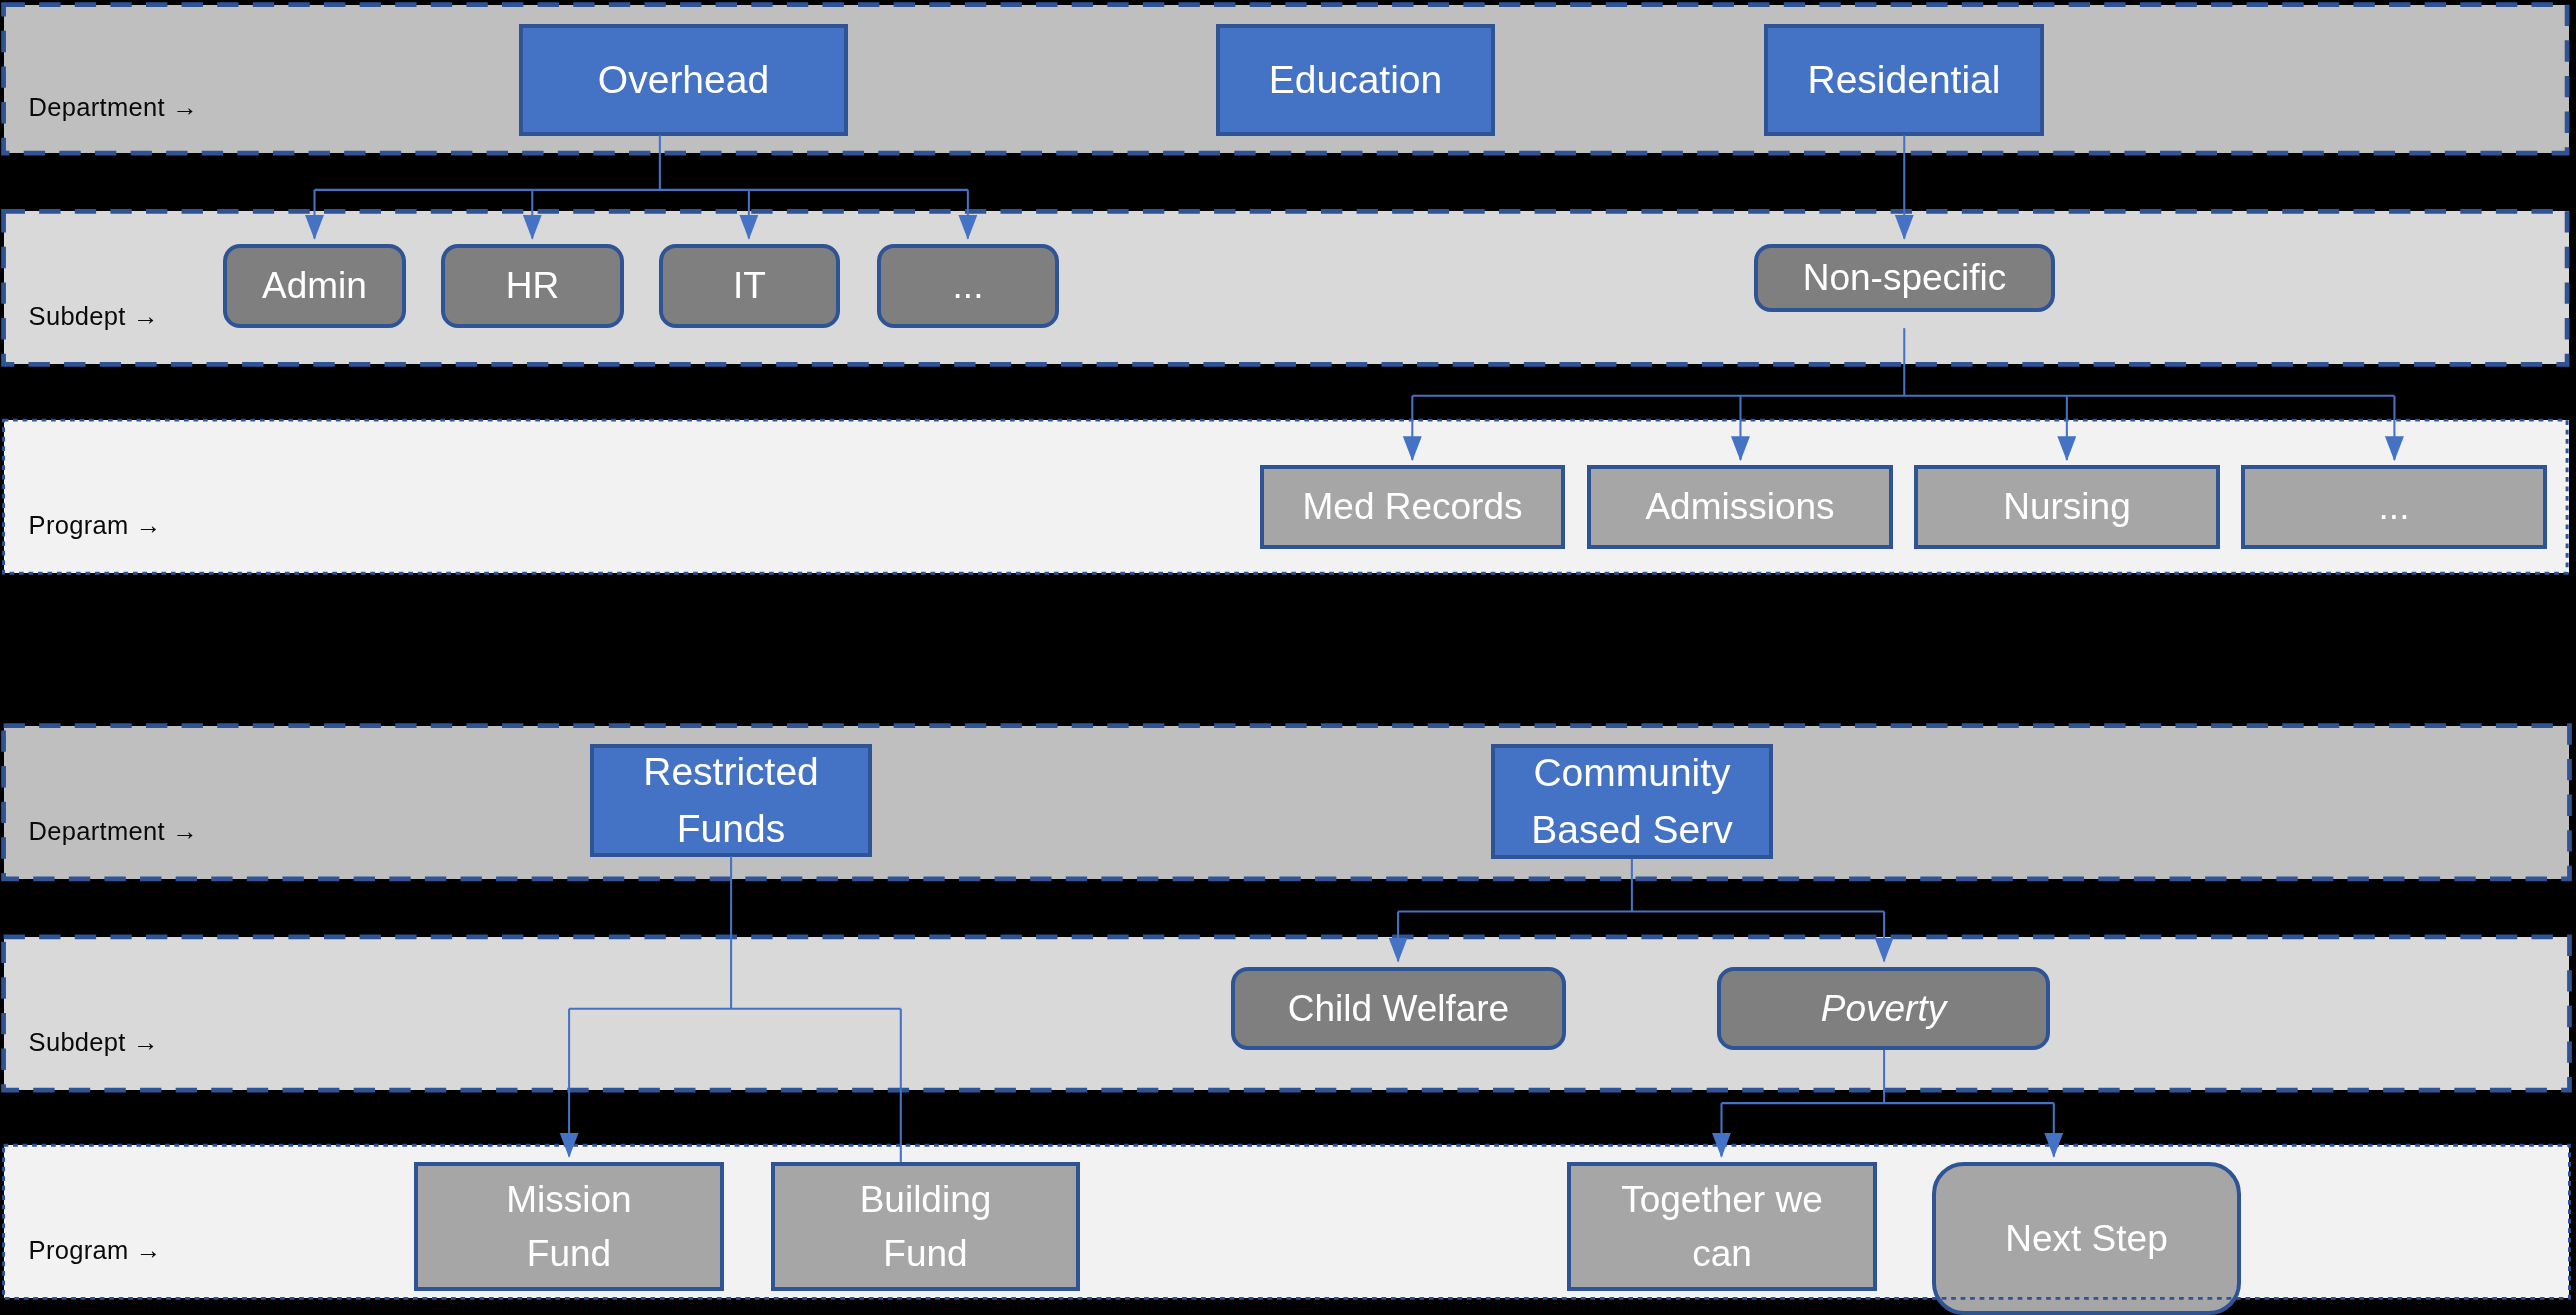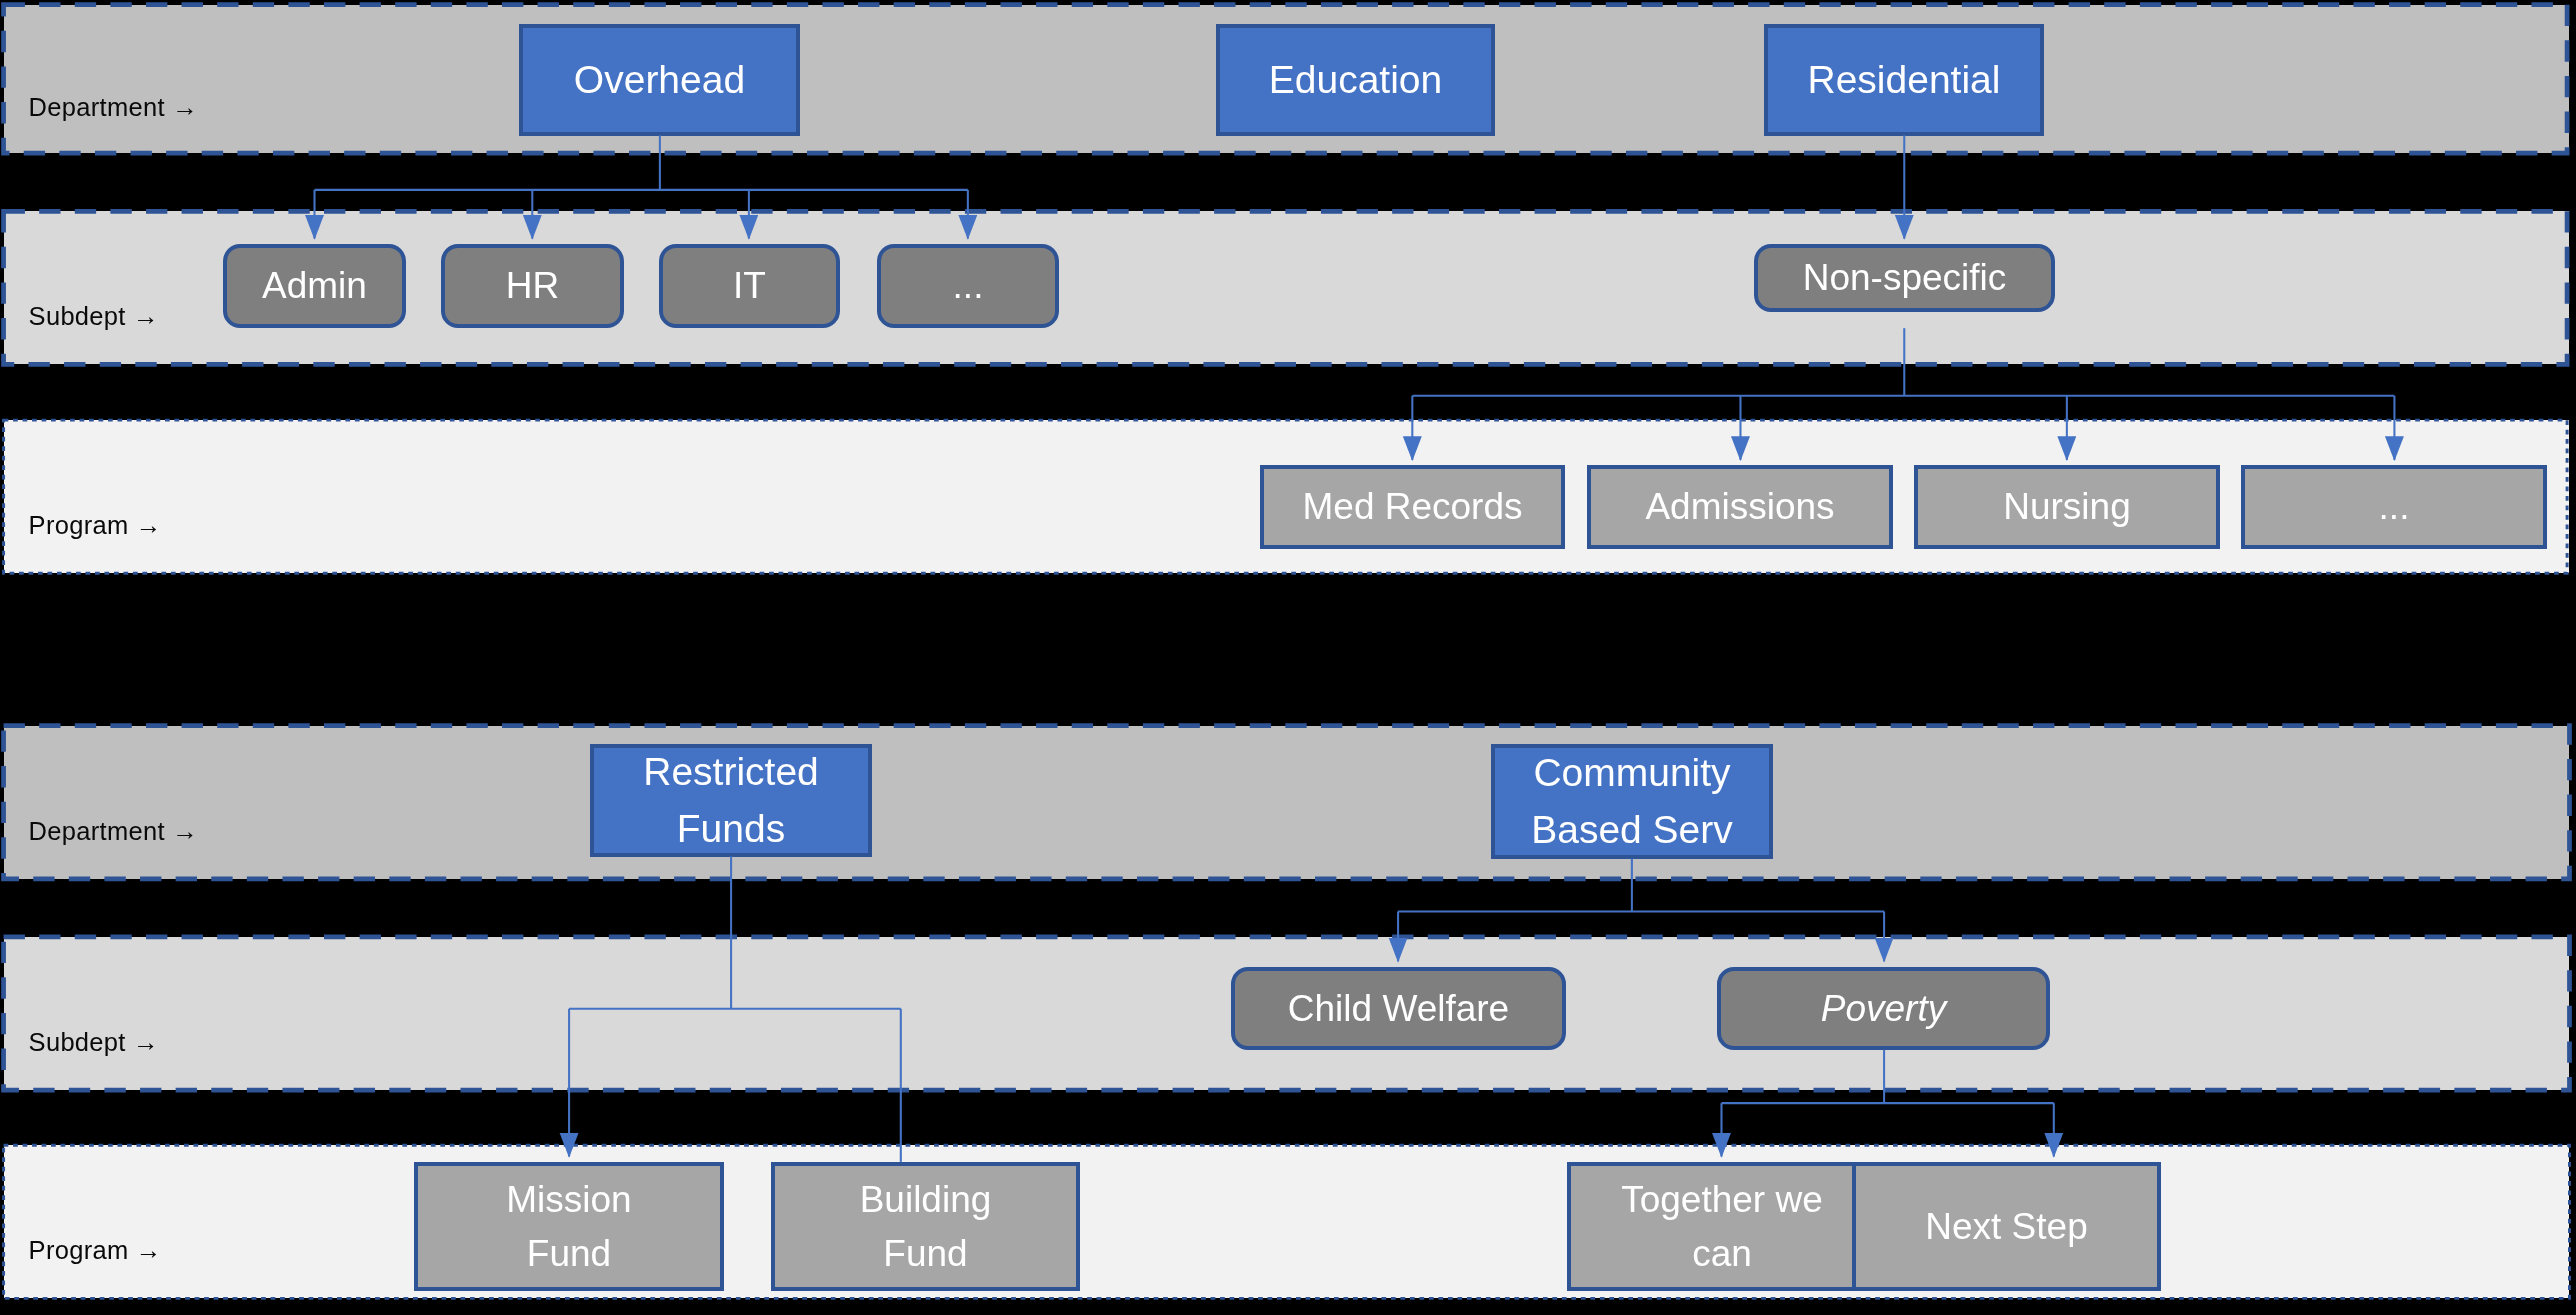--- a/index.html
+++ b/index.html
@@ -40,21 +40,21 @@
 <div class="band dept" style="top:726px;">
   <span class="row-label">Department →</span>
 </div>
 <div class="band subdept" style="top:937px;">
   <span class="row-label">Subdept →</span>
 </div>
 <div class="band program" style="top:1145px;">
   <span class="row-label">Program →</span>
 </div>
 
-<div class="box dept-box" style="left:519px;top:24px;width:281px;height:112px;">Overhead</div>
+<div class="box dept-box" style="left:519px;top:24px;width:329px;height:112px;">Overhead</div>
 <div class="box dept-box" style="left:1216px;top:24px;width:279px;height:112px;">Education</div>
 <div class="box dept-box" style="left:1764px;top:24px;width:280px;height:112px;">Residential</div>
 
 <div class="box subdept-box" style="left:223px;top:244px;width:183px;height:84px;">Admin</div>
 <div class="box subdept-box" style="left:441px;top:244px;width:183px;height:84px;">HR</div>
 <div class="box subdept-box" style="left:659px;top:244px;width:181px;height:84px;">IT</div>
 <div class="box subdept-box" style="left:877px;top:244px;width:182px;height:84px;">...</div>
 <div class="box subdept-box" style="left:1754px;top:244px;width:301px;height:68px;">Non-specific</div>
 
 <div class="box program-box" style="left:1260px;top:465px;width:305px;height:84px;">Med Records</div>
@@ -69,21 +69,21 @@
 
 <div class="box subdept-box" style="left:1231px;top:967px;width:335px;height:83px;">Child Welfare</div>
 <div class="box subdept-box" style="left:1717px;top:967px;width:333px;height:83px;font-style:italic;">Poverty</div>
 
 <div class="box program-box" style="left:414px;top:1162px;width:310px;height:129px;">Mission
 Fund</div>
 <div class="box program-box" style="left:771px;top:1162px;width:309px;height:129px;">Building
 Fund</div>
 <div class="box program-box" style="left:1567px;top:1162px;width:310px;height:129px;">Together we
 can</div>
-<div class="box program-box" style="left:1852px;top:1162px;width:309px;height:129px;">Next Step</div>
+<div class="box program-box" style="left:1932px;top:1162px;width:309px;height:153px;border-radius:32px;">Next Step</div>
 
 <svg id="overlay" width="2576" height="1315" viewBox="0 0 4341 2216">
   <defs>
     <marker id="arrow" markerUnits="userSpaceOnUse" markerWidth="46" markerHeight="34" refX="40" refY="16" orient="auto">
       <path d="M0,0 L0,32 L42,16 Z" fill="#4472C4"></path>
     </marker>
   </defs>
 
   <g fill="none" stroke="#2F5496">
     <rect x="6" y="8" width="4320" height="250" stroke-width="8" stroke-dasharray="36 24"></rect>

